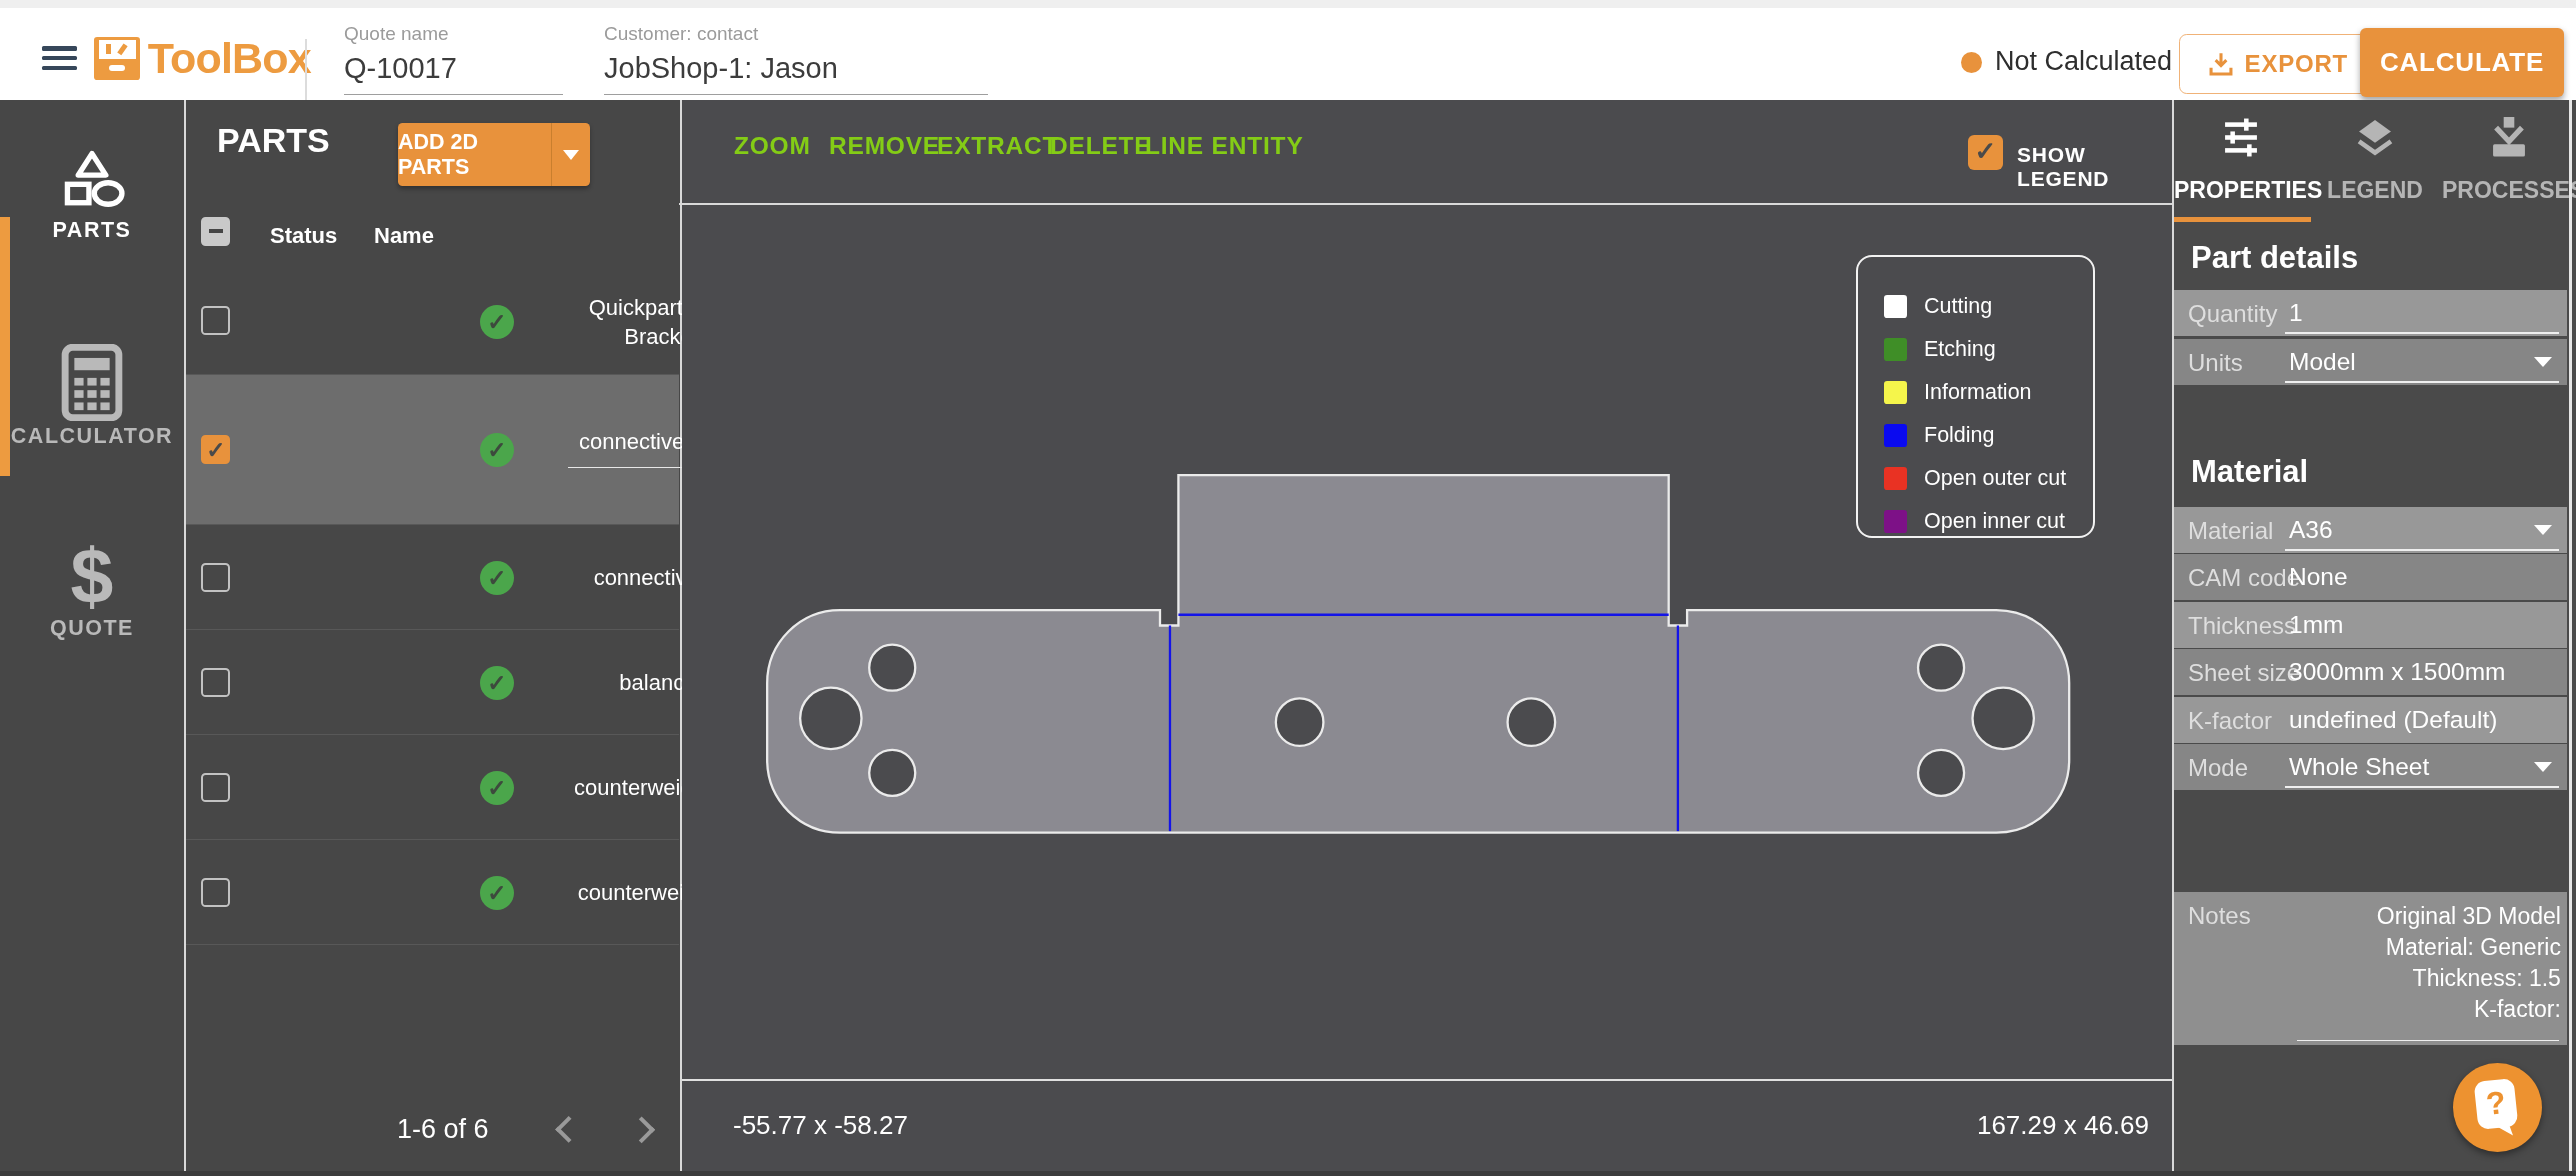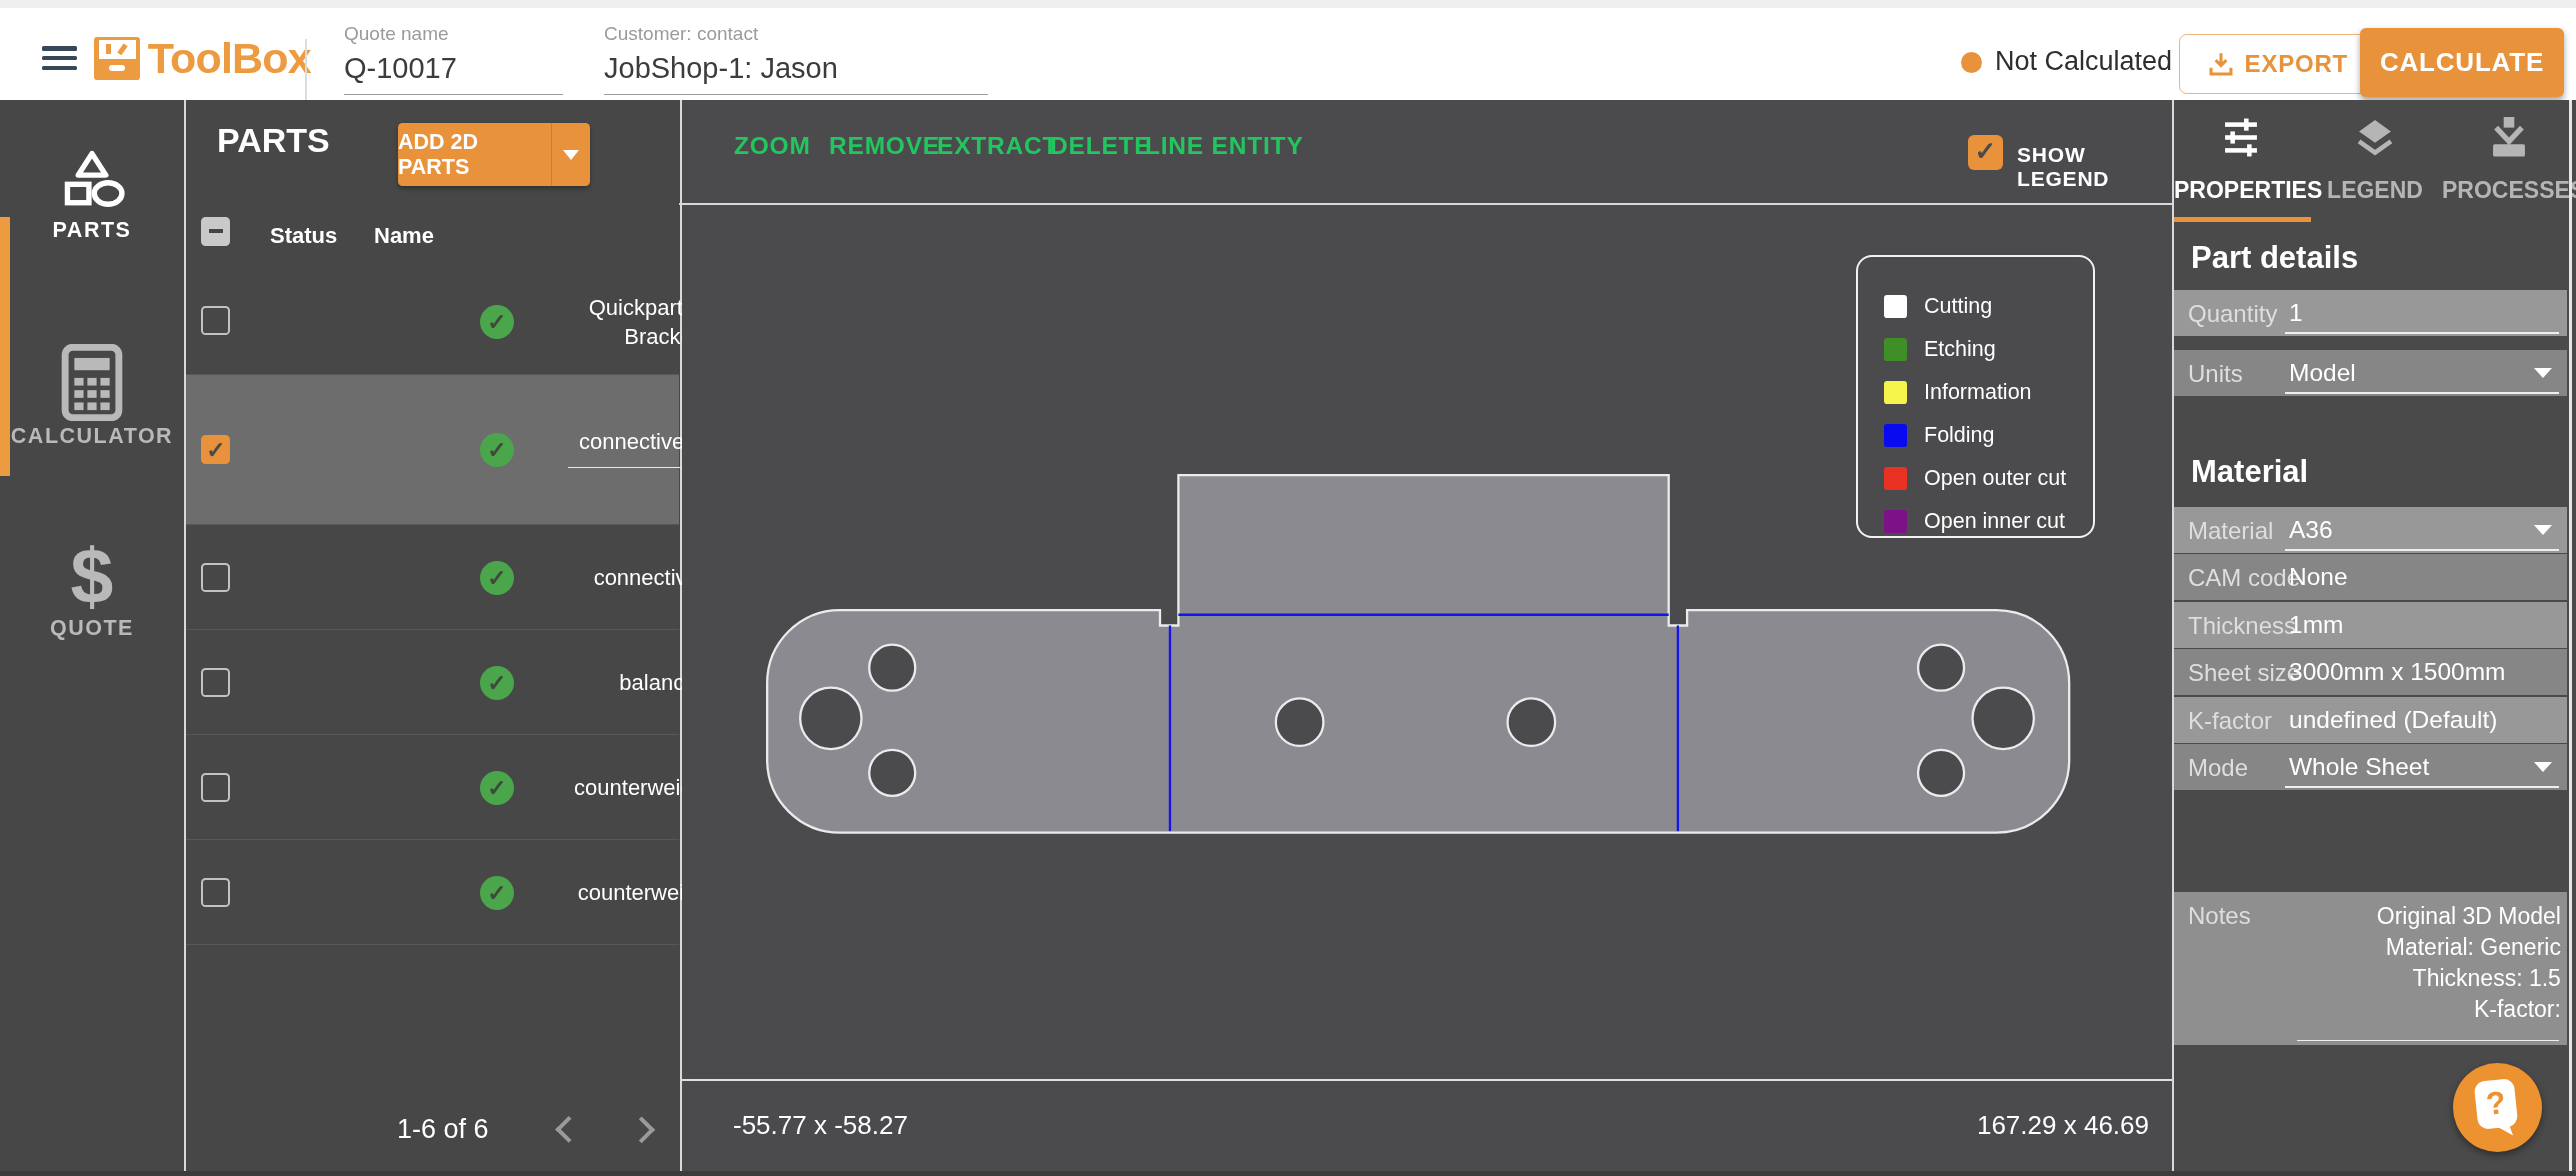--- a/index.html
+++ b/index.html
@@ -64,21 +64,21 @@
   .trash{position:absolute;left:606px;width:24.5px;height:31px;cursor:pointer;}
   #pagination{left:186px;top:1105px;width:493px;height:54px;}
   #page-count{position:absolute;left:211px;top:9.2px;font-size:27px;color:#fff;}
   .chev{position:absolute;top:14px;width:20px;height:20px;cursor:pointer;}
   .chev::before{content:"";position:absolute;left:3.1px;top:0.8px;width:15.3px;height:15.3px;border-left:4.6px solid #9a9a9a;border-bottom:4.6px solid #9a9a9a;}
   .chev.left::before{transform:rotate(45deg);}
   .chev.right::before{transform:rotate(225deg);}
 
   
   #canvas{left:682px;top:100px;width:1490px;height:1077px;background:#4b4b4e;}
-  .tool-item{position:absolute;top:32px;font-size:24.5px;font-weight:bold;color:#22c55e;letter-spacing:0.8px;cursor:pointer;}
+  .tool-item{position:absolute;top:32px;font-size:24.5px;font-weight:bold;color:#84cc16;letter-spacing:0.8px;cursor:pointer;}
   #show-legend-box{left:1286px;top:35px;width:35px;height:35px;background:#E8923C;border-radius:6.1px;color:#4a4a4a;font-size:26px;font-weight:bold;text-align:center;line-height:33px;cursor:pointer;}
   #show-legend-label{left:1335px;top:43px;font-size:21px;font-weight:bold;color:#fff;letter-spacing:0.8px;}
   #legend{left:1174px;top:155px;width:239px;height:283px;border:2.3px solid #f2f2f2;border-radius:16px;padding:38px 0 0 26px;}
   .legend-item{display:flex;align-items:center;gap:17px;height:23px;margin-bottom:20px;}
   .legend-swatch{width:23px;height:23px;border-radius:3.1px;flex:0 0 auto;}
   .legend-label{font-size:21.5px;color:#fff;}
   #coords-left{left:51px;top:1010px;font-size:26px;color:#fff;}
   #coords-right{left:1197px;top:1010px;width:270px;text-align:right;font-size:26px;color:#fff;}
   #canvas-toolbar-line{left:0;top:103px;width:1490px;height:2.3px;background:#d9d9d9;}
   #canvas-status-line{left:0;top:979px;width:1490px;height:2.3px;background:#e0e0e0;}
@@ -367,21 +367,21 @@
     </div>
     <div id="tab-underline" class="abs"></div>
 
     <div class="section-title" style="top:140px;">Part details</div>
 
     <div class="prop-row light" style="top:190px;">
       <div class="prop-label">Quantity</div>
       <div class="prop-value">1</div>
       <div class="prop-underline"></div>
     </div>
-    <div class="prop-row dark" style="top:250px;">
+    <div class="prop-row dark" style="top:239px;">
       <div class="prop-label">Units</div>
       <div class="prop-value">Model</div>
       <i class="prop-caret"></i>
       <div class="prop-underline"></div>
     </div>
 
     <div class="section-title" style="top:354px;">Material</div>
 
     <div class="prop-row light" style="top:407px;">
       <div class="prop-label">Material</div>

